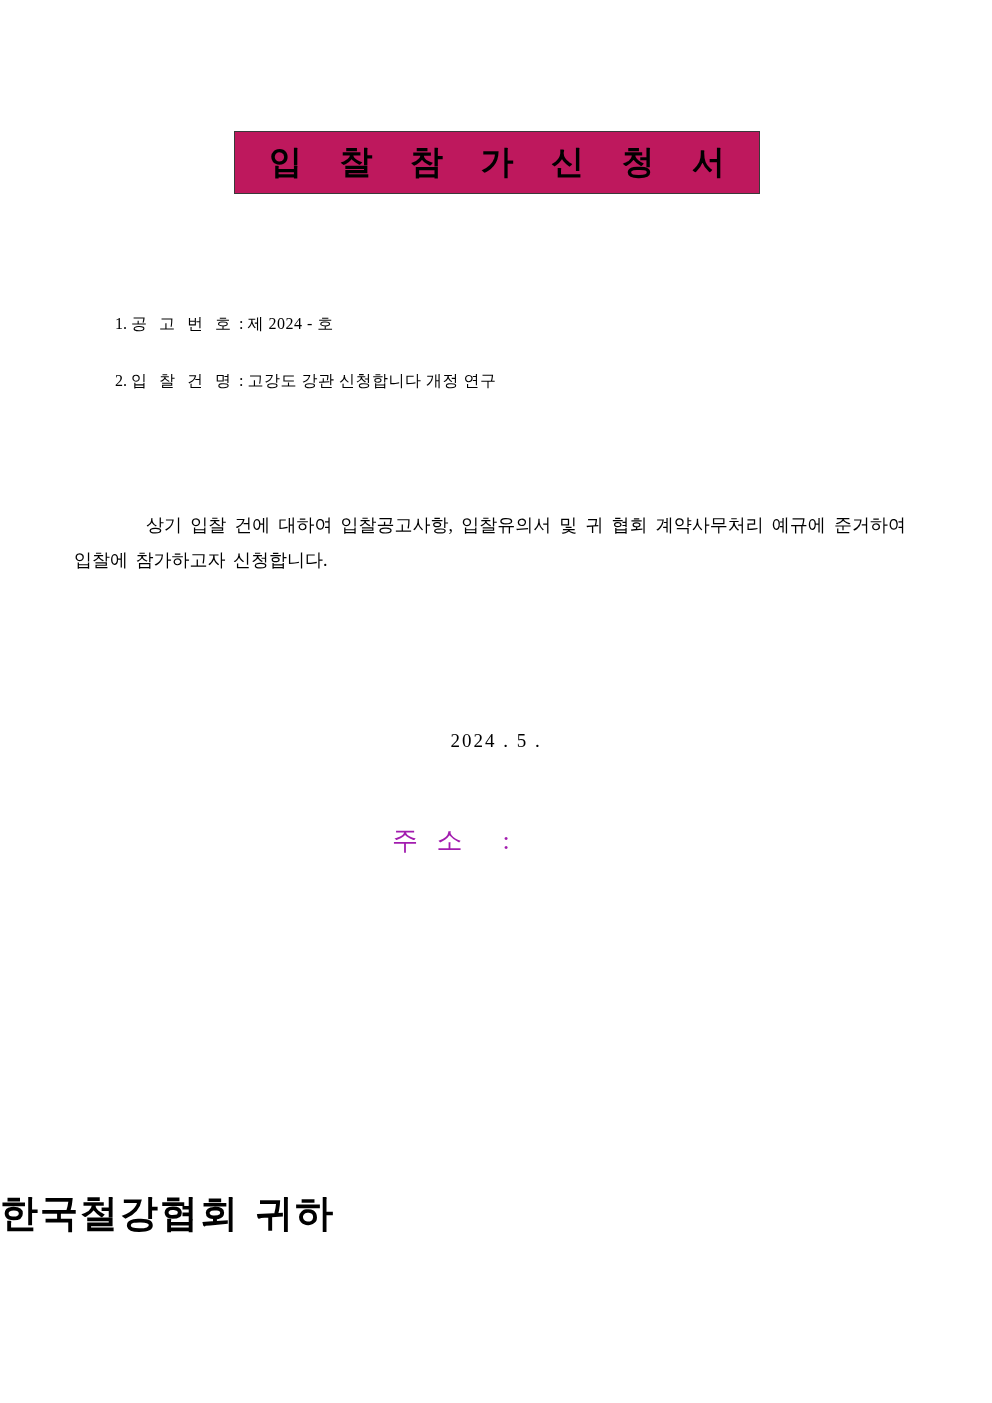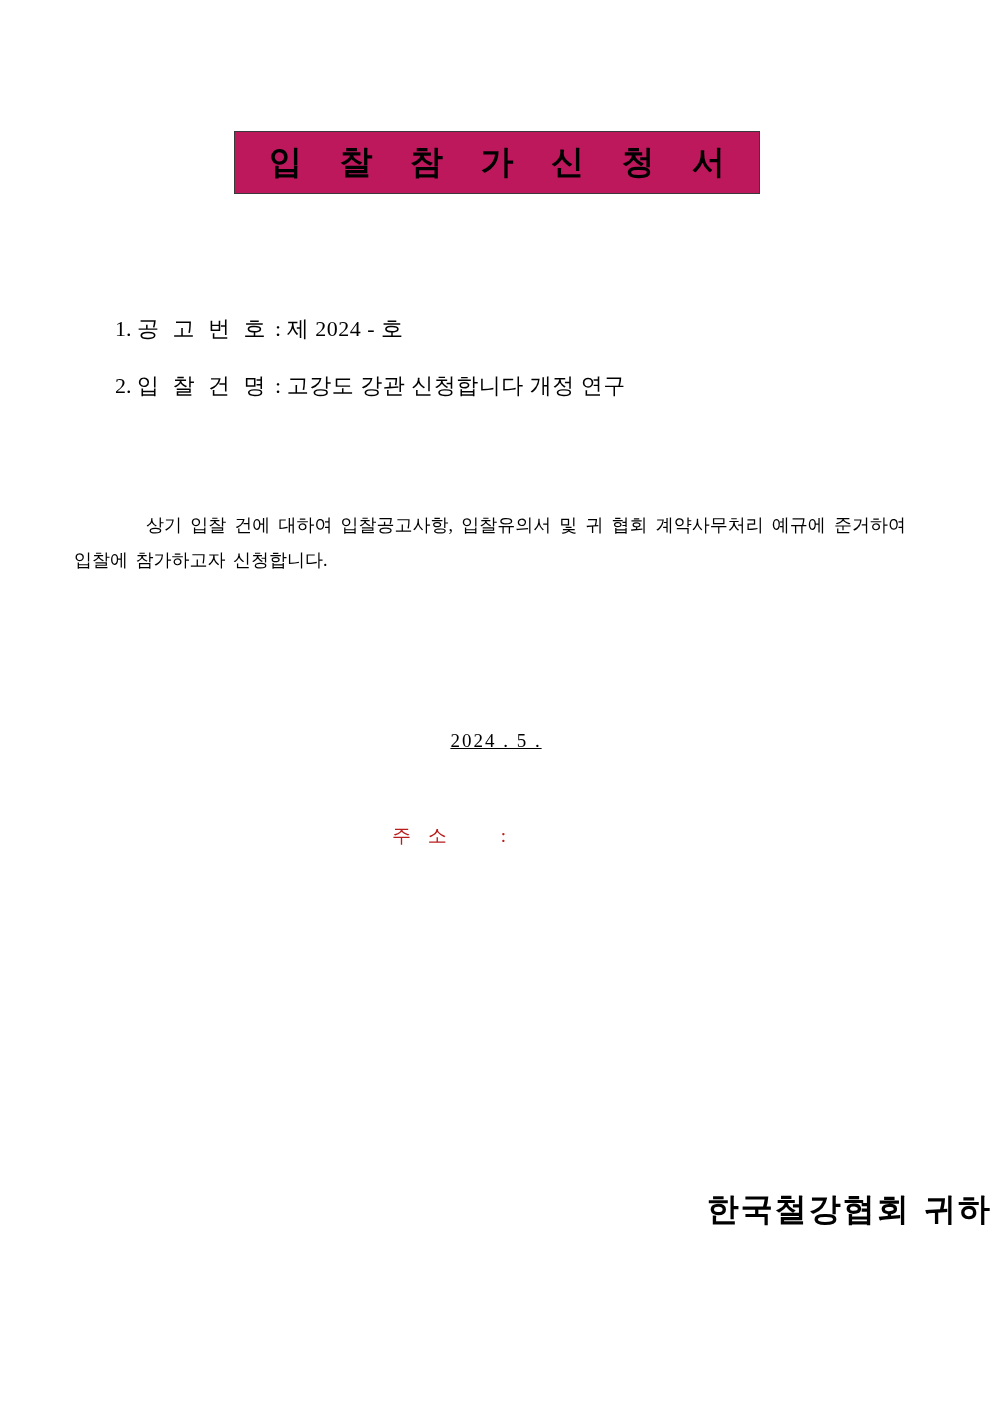--- a/index.html
+++ b/index.html
@@ -42,21 +42,21 @@
     font-size: 33px;
     letter-spacing: 13px;
     text-indent: 13px;
     color: #000;
     white-space: nowrap;
   }
 
   
   .field-line {
     position: absolute;
-    font-size: 22px;
+    font-size: 16px;
     white-space: nowrap;
     color: #000;
   }
   .field-line .lbl {
     letter-spacing: 4px;
   }
   .field-line .val {
     letter-spacing: 0.5px;
   }
   #field-1 { left: 115px; top: 314px; }
@@ -83,35 +83,34 @@
   
   .date-line {
     position: absolute;
     left: 0;
     top: 730px;
     width: 992px;
     text-align: center;
     font-size: 19px;
     letter-spacing: 2px;
     color: #000;
-    text-decoration: underline;
   }
 
   
   .sig-block {
     position: absolute;
     left: 392px;
     top: 823px;
   }
   .sig-row {
     position: relative;
     height: 63px;
-    font-size: 19px;
+    font-size: 26px;
     white-space: nowrap;
-    color: #b91c1c;
+    color: #a21caf;
   }
   .sig-row .sig-label {
     display: inline-block;
     letter-spacing: 6px;
   }
   .sig-row .sig-colon {
     display: inline-block;
     margin-left: 8px;
   }
   .sig-row .sig-seal {
@@ -122,24 +121,24 @@
   }
   .sig-label.wide-2 { width: 96px; }
   .sig-label.wide-3 { width: 96px; }
 
   
   .footer-line {
     position: absolute;
     left: 0;
     top: 1188px;
     width: 992px;
-    text-align: right;
+    text-align: left;
     font-family: "DejaVu Serif", "Liberation Serif", serif;
     font-weight: bold;
-    font-size: 32px;
+    font-size: 38px;
     letter-spacing: 2px;
     color: #000;
   }
 </style>
 </head>
 <body>
 
 <div class="page">
 
   <div class="title-box">

